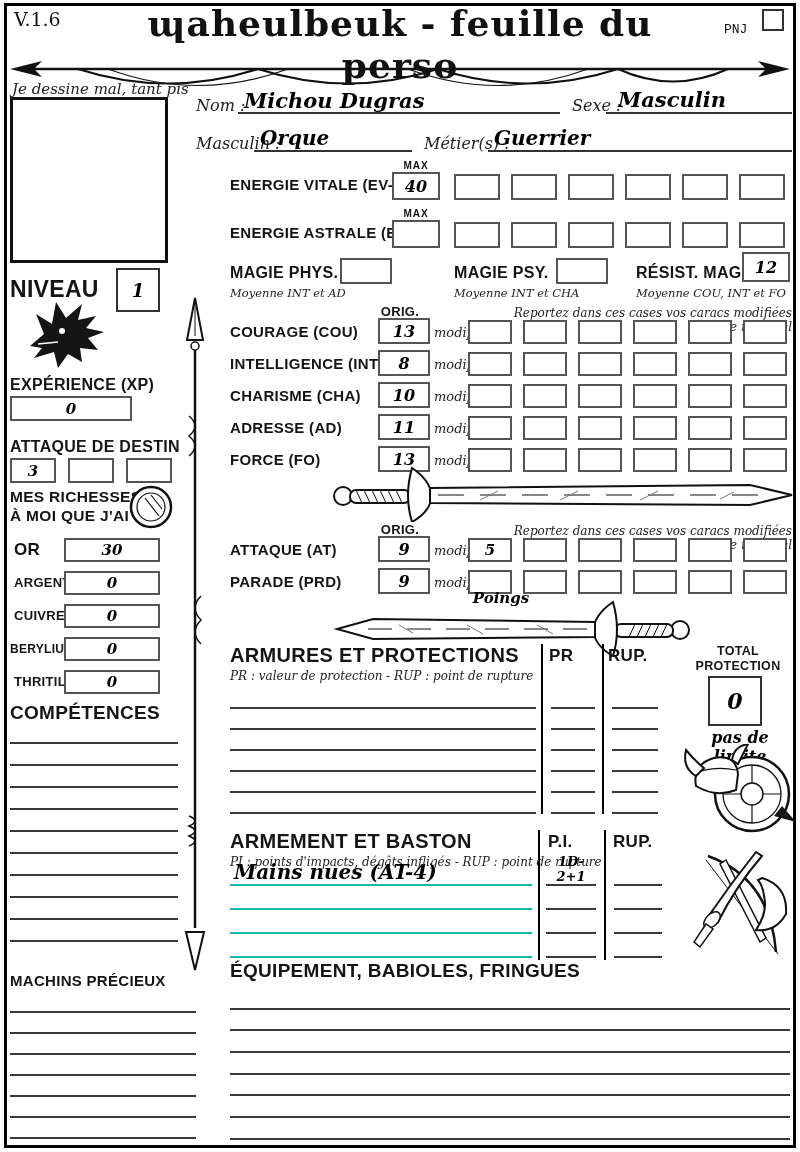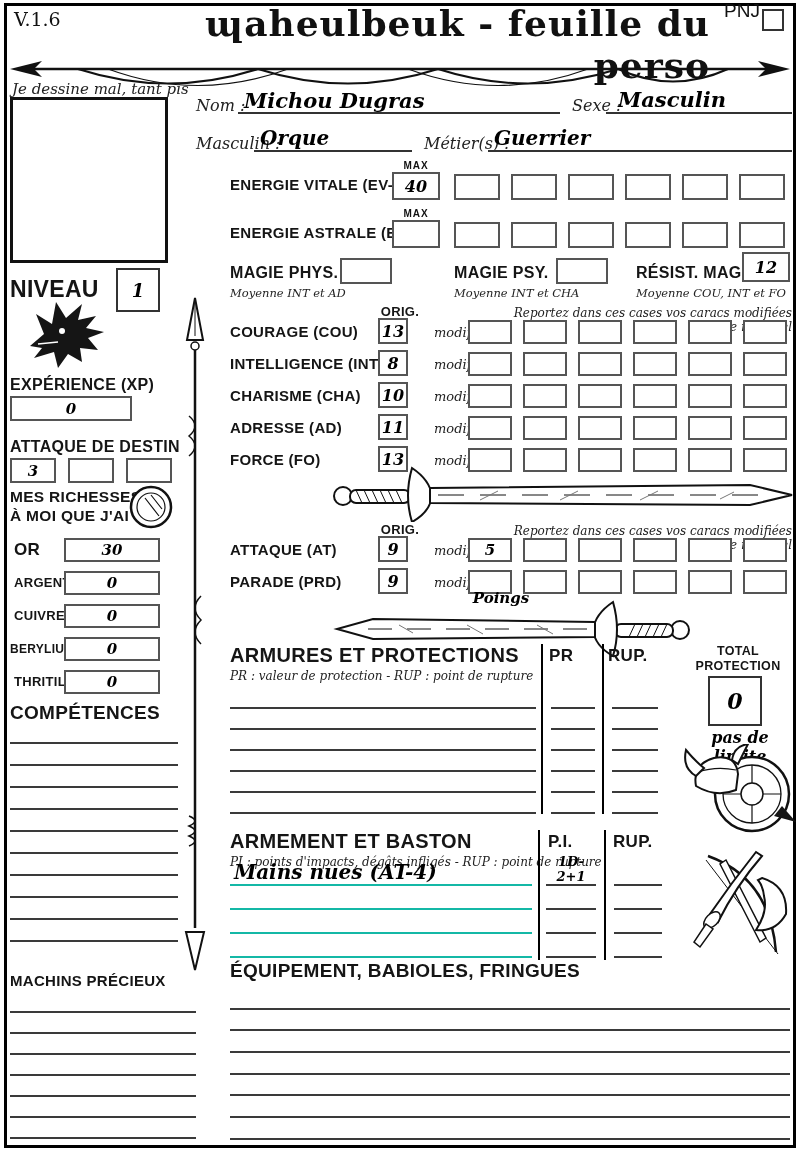--- a/index.html
+++ b/index.html
@@ -11,21 +11,21 @@
   .abs{position:absolute}
   .hdr{font-family:"Liberation Sans",sans-serif;font-weight:700;color:#151515;letter-spacing:.3px}
   .cal{font-family:"DejaVu Serif",serif;font-style:italic;color:#222}
   .hand{font-family:"DejaVu Serif",serif;font-style:italic;font-weight:700;color:#000}
   .box{border:2px solid #555;background:#fff;display:flex;align-items:center;justify-content:center}
   .uline{border-bottom:2px solid #333}
   .vline{position:absolute;width:2px;background:#000}
   .boxrow{display:flex;gap:11px}
   .mbox{width:44px;height:24px;font-size:15px}
   .ebox{width:46px;height:26px;font-size:15px}
-  .obox{width:30px;height:26px;font-size:16px}
+  .obox{width:52px;height:26px;font-size:16px}
   .maxlab{font-size:10px;font-weight:700;letter-spacing:1px;text-align:center;width:48px}
   .statlabel{font-size:15px}
   .note{font-size:12px}
   .sub{font-size:11.5px}
   .rline{border-bottom:2px solid #3a3a3a}
   .comp .rline{height:22px;width:168px}
   .mach .rline{height:21px;width:186px}
   .equi .rline{height:21.7px;width:560px}
   .arow{position:relative;height:21px;width:430px}
   .a-name{position:absolute;left:0;bottom:0;width:306px;border-bottom:2px solid #3a3a3a}
@@ -40,22 +40,22 @@
   .richbox{position:absolute;left:54px;top:0;width:96px;height:24px;font-size:15px}
   svg{display:block}
 </style>
 </head>
 <body>
 
 <div id="page">
   <div class="frame"></div>
 
   <div class="abs" style="left:14px;top:8px;font-family:'DejaVu Serif',serif;font-size:19px">V.1.6</div>
-  <div class="abs" style="left:90px;top:2px;width:620px;text-align:right;font-family:'DejaVu Serif','DejaVu Sans',serif;font-weight:700;font-size:36px;letter-spacing:1px">ɰaheulbeuk - feuille du perso</div>
-  <div class="abs" style="left:724px;top:0;font-family:Liberation Sans, sans-serif;font-size:19px">PNJ</div>
+  <div class="abs" style="left:90px;top:2px;width:620px;text-align:center;font-family:'DejaVu Serif','DejaVu Sans',serif;font-weight:700;font-size:36px;letter-spacing:1px">ɰaheulbeuk - feuille du perso</div>
+  <div class="abs" style="left:724px;top:22px;font-family:Liberation Mono, monospace;font-size:13px">PNJ</div>
   <div class="abs box" style="left:762px;top:9px;width:22px;height:22px;border-color:#333"></div>
 
   <svg class="abs" style="left:8px;top:54px" width="784" height="36" viewBox="0 0 784 36">
     <line x1="24" y1="15" x2="760" y2="15" stroke="#111" stroke-width="2.5"></line>
     <polygon points="2,15 34,7 26,15 34,23" fill="#111"></polygon>
     <polygon points="782,15 750,7 758,15 750,23" fill="#111"></polygon>
     <path d="M70,15 Q160,44 250,15 Q340,44 430,15 Q520,44 610,15 Q665,40 720,15" fill="none" stroke="#111" stroke-width="2"></path>
     <path d="M100,15 Q190,48 280,15 M400,15 Q490,48 580,15" fill="none" stroke="#111" stroke-width="1.2"></path>
   </svg>
 

